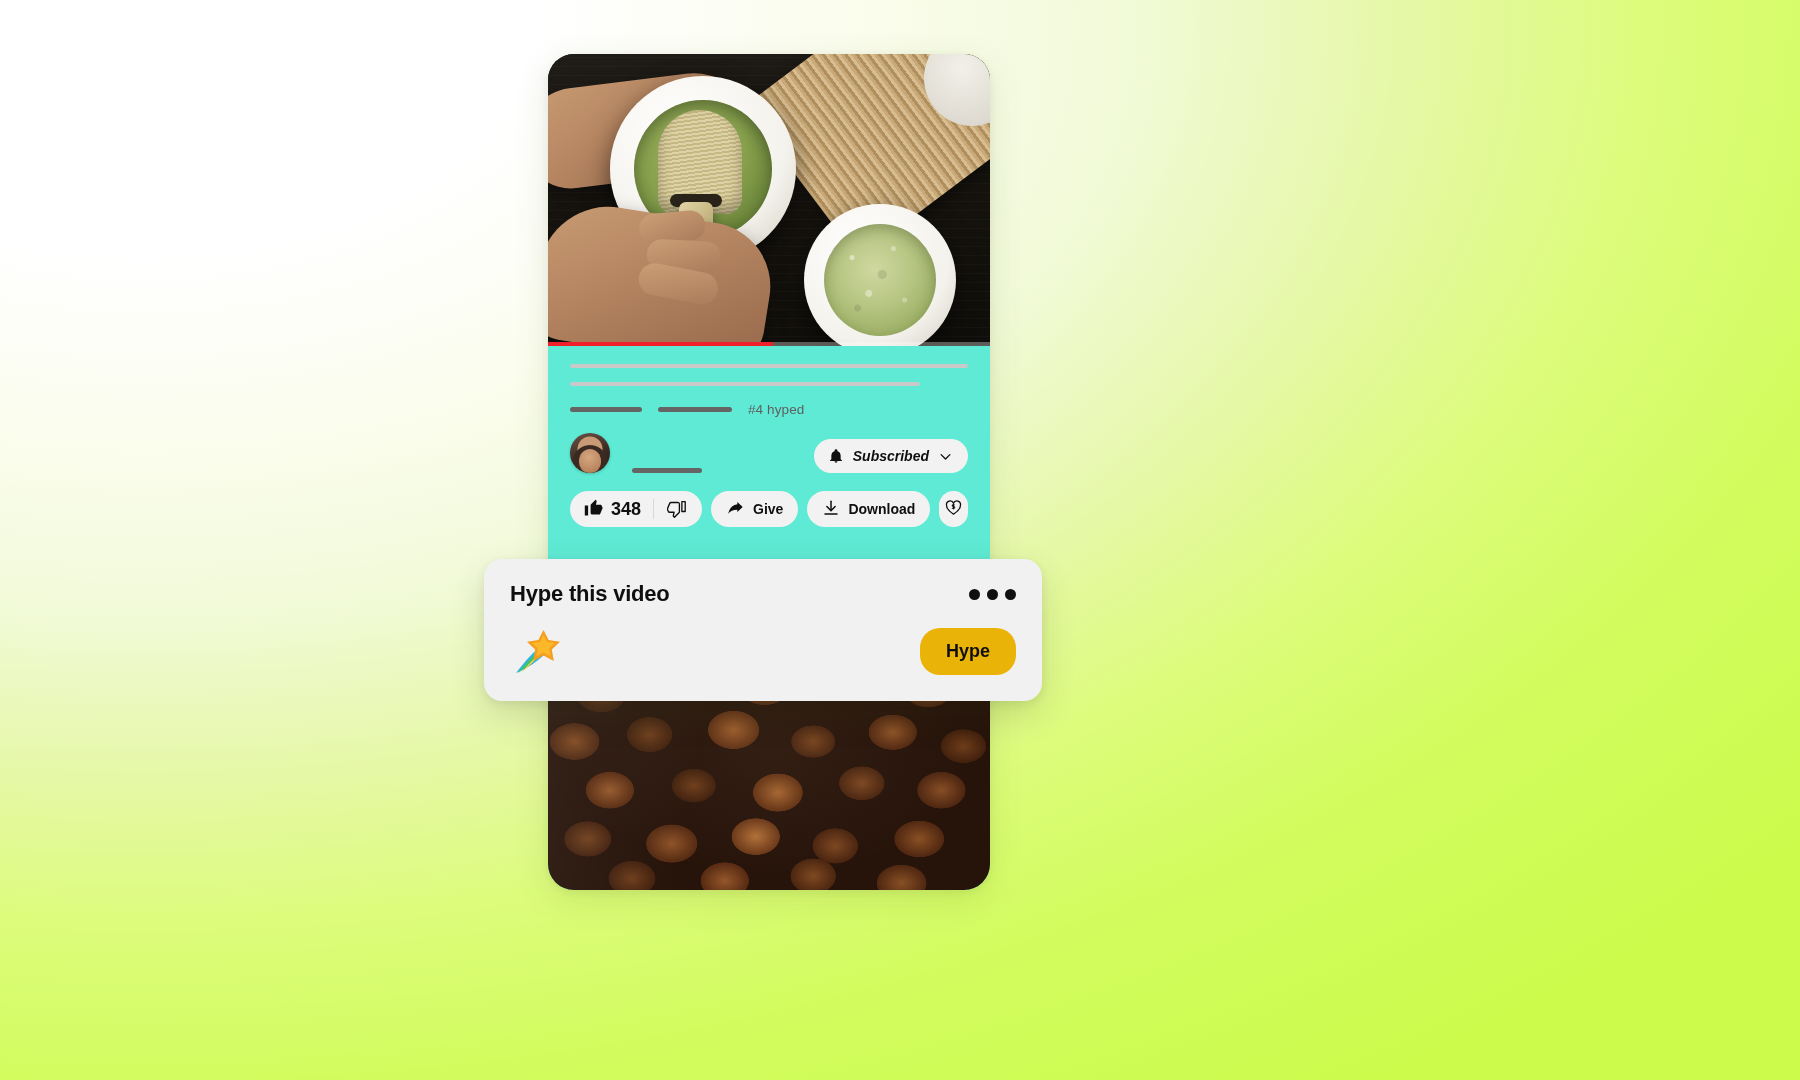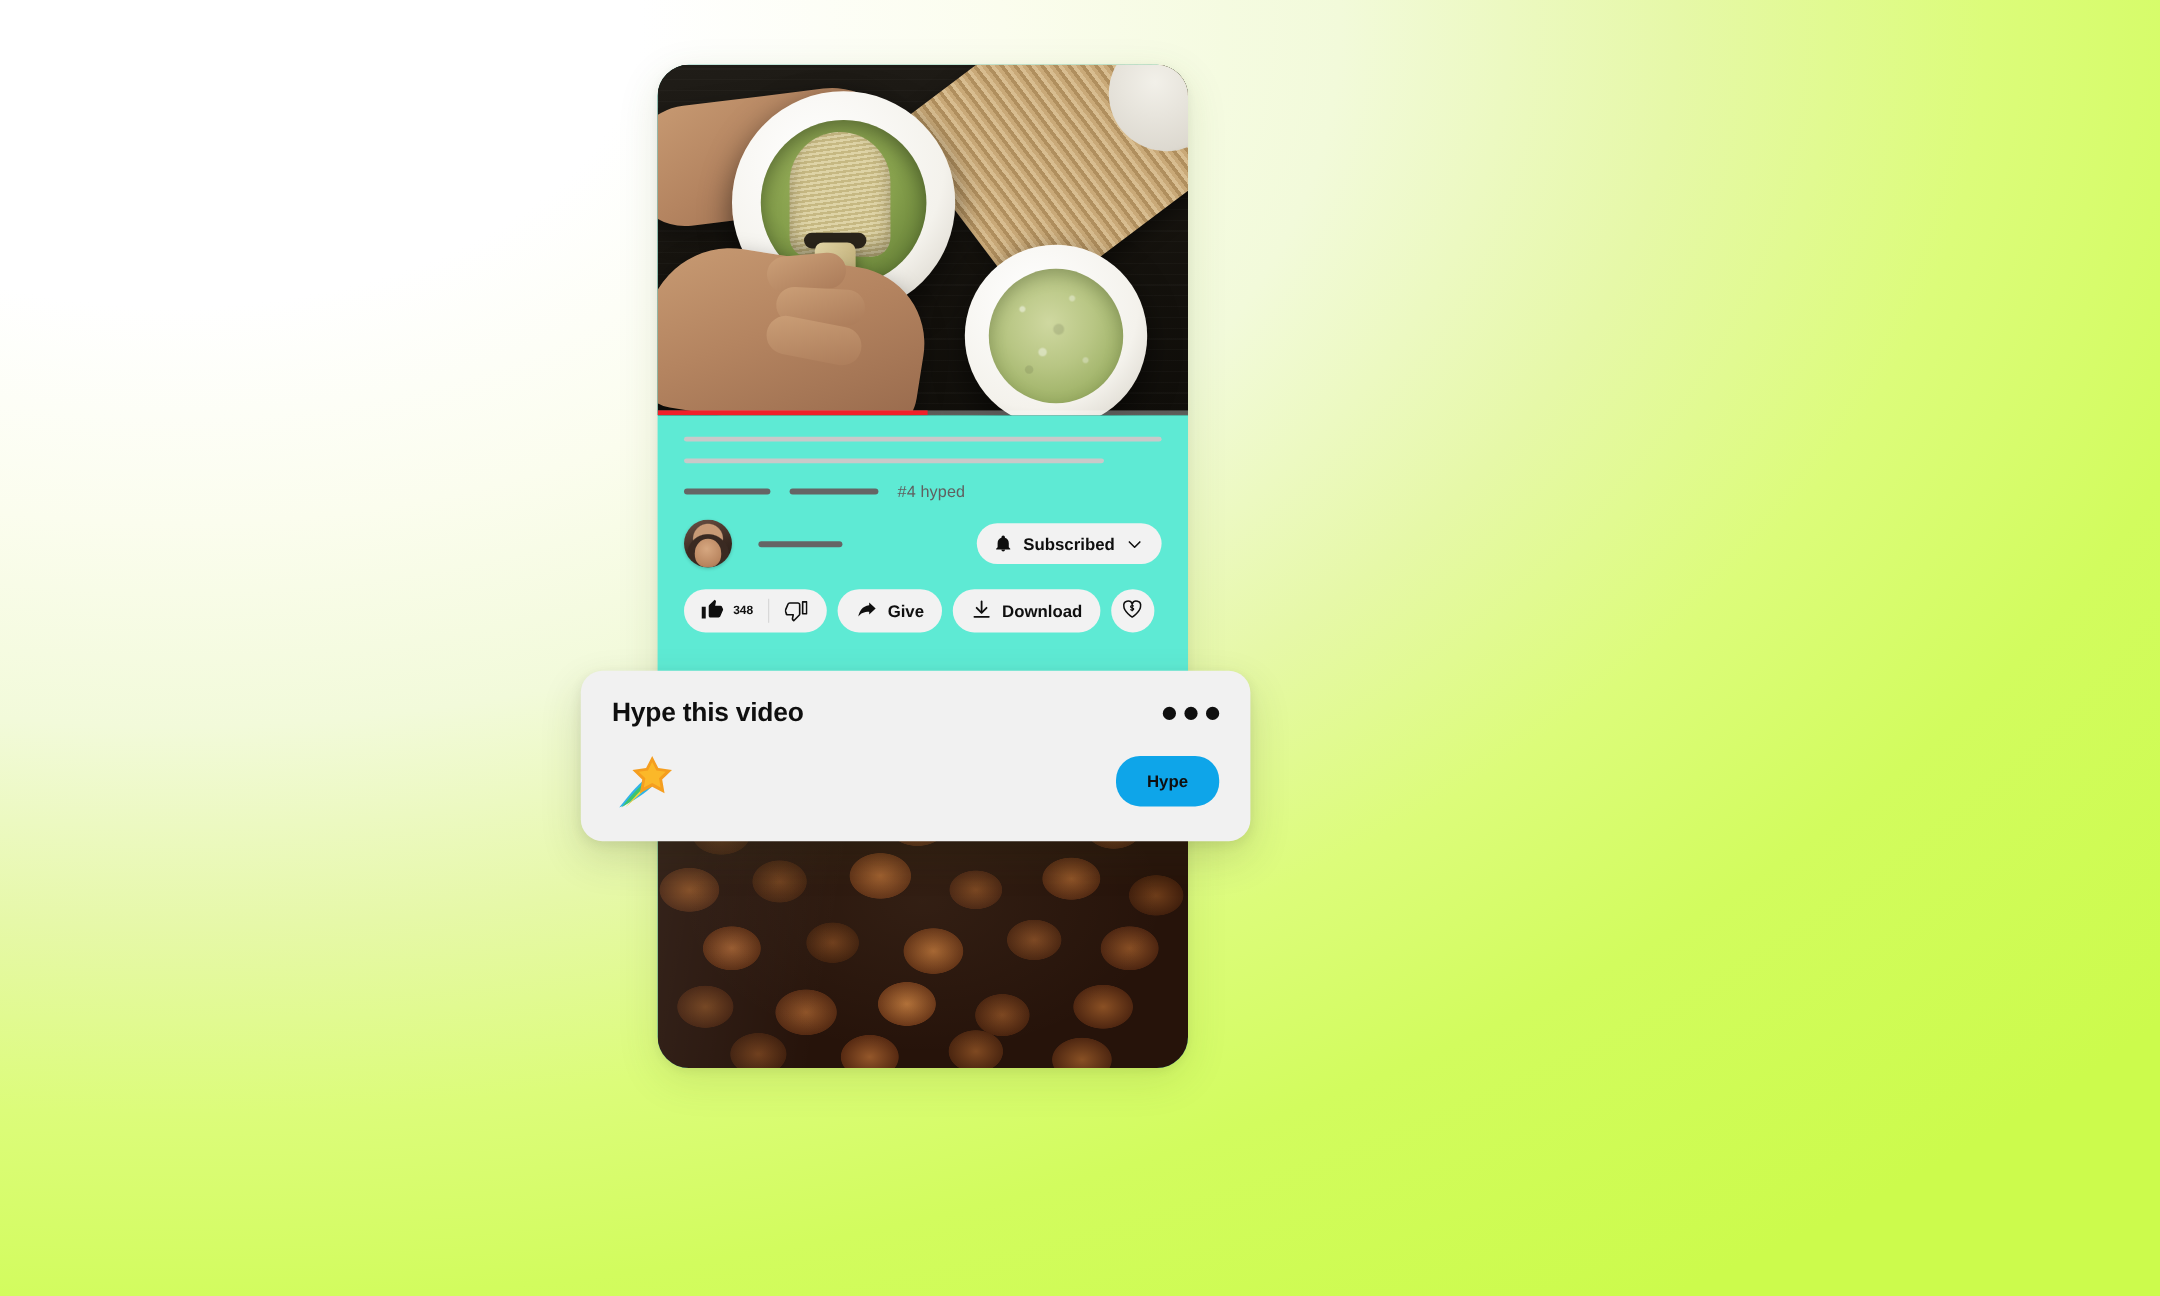--- a/index.html
+++ b/index.html
@@ -138,21 +138,21 @@
   .ph{ background:#c9c9c9; border-radius:3px; height:4px; }
   .ph.dark{ background:#656565; height:5px; }
   .ph-title1{ width:100%; margin-bottom:14px; }
   .ph-title2{ width:88%; margin-bottom:16px; }
   .subline{ display:flex; align-items:center; gap:16px; }
   .ph-s1{ width:72px; }
   .ph-s2{ width:74px; }
   .hyped{ font-size:13.5px; color:#606060; font-weight:400; letter-spacing:.1px; }
 
   
-  .channel{ display:flex; align-items:center; margin-top:16px; }
+  .channel{ display:flex; align-items:flex-end; margin-top:16px;font-style:italic; }
   .avatar{
     width:40px; height:40px; border-radius:50%;
     background:
       radial-gradient(circle at 50% 74%, #3a2a22 0 17px, transparent 18px),
       radial-gradient(circle at 50% 40%, #c89a76 0 12px, transparent 13px),
       linear-gradient(160deg,#6d5246 0%,#3b2a21 55%,#241a15 100%);
     flex:none;
     box-shadow:0 1px 3px rgba(0,0,0,.2);
     overflow:hidden;
     position:relative;
@@ -177,21 +177,21 @@
   
   .actions{ display:flex; gap:9px; margin-top:18px; align-items:center; }
   .chip{
     display:flex; align-items:center; gap:8px;
     background:#f2f2f2; border-radius:20px;
     height:36px; padding:0 15px;
     font-size:14px; font-weight:600; color:#0f0f0f;
     cursor:pointer; white-space:nowrap;
   }
   .chip.likegroup{ padding:0 2px 0 14px; gap:0; }
-  .like-cnt{ margin-left:8px; margin-right:12px; font-size:10px; font-weight:600; }
+  .like-cnt{ margin-left:8px; margin-right:12px; font-size:18px; font-weight:600; }
   .divider{ width:1px; height:20px; background:#d8d8d8; }
   .dislike{ padding:0 14px 0 13px; display:flex; align-items:center; }
   .chip.round{ width:36px; padding:0; justify-content:center; }
 
   
   .beans{
     position:absolute; left:0; right:0; bottom:0; height:232px;
     background:
       radial-gradient(ellipse 34px 24px at 12% 16%, #5c3216 0%, #3c1e0c 70%, transparent 72%),
       radial-gradient(ellipse 30px 22px at 30% 9%, #7b4520 0%, #4a2510 72%, transparent 74%),
@@ -241,24 +241,24 @@
   .hype-title{ font-size:22px; font-weight:700; color:#0f0f0f; letter-spacing:-.2px; }
   .dots{ margin-left:auto; display:flex; gap:7px; padding-top:8px; cursor:pointer; }
   .dots span{ width:11px; height:11px; border-radius:50%; background:#0f0f0f; display:block; }
   .hype-row{ display:flex; align-items:center; margin-top:18px; }
   .star-wrap{ width:52px; height:52px; position:relative; flex:none; }
   .hype-text{ margin-left:16px; }
   .hype-points{ font-size:20px; font-weight:700; color:#0f0f0f; line-height:1.25; }
   .hype-sub{ font-size:17px; color:#606060; margin-top:3px; }
   .hype-btn{
     margin-left:auto;
-    background:#0ea5e9; color:#0f0f0f;
+    background:#eab308; color:#0f0f0f;
     border:none; border-radius:20px;
     padding:13px 26px;
-    font-size:14px; font-weight:600;
+    font-size:18px; font-weight:600;
     font-family:"Liberation Sans", sans-serif;
     cursor:pointer;
   }
 </style>
 </head>
 <body>
 
 <div class="phone">
 
   <div class="player">

